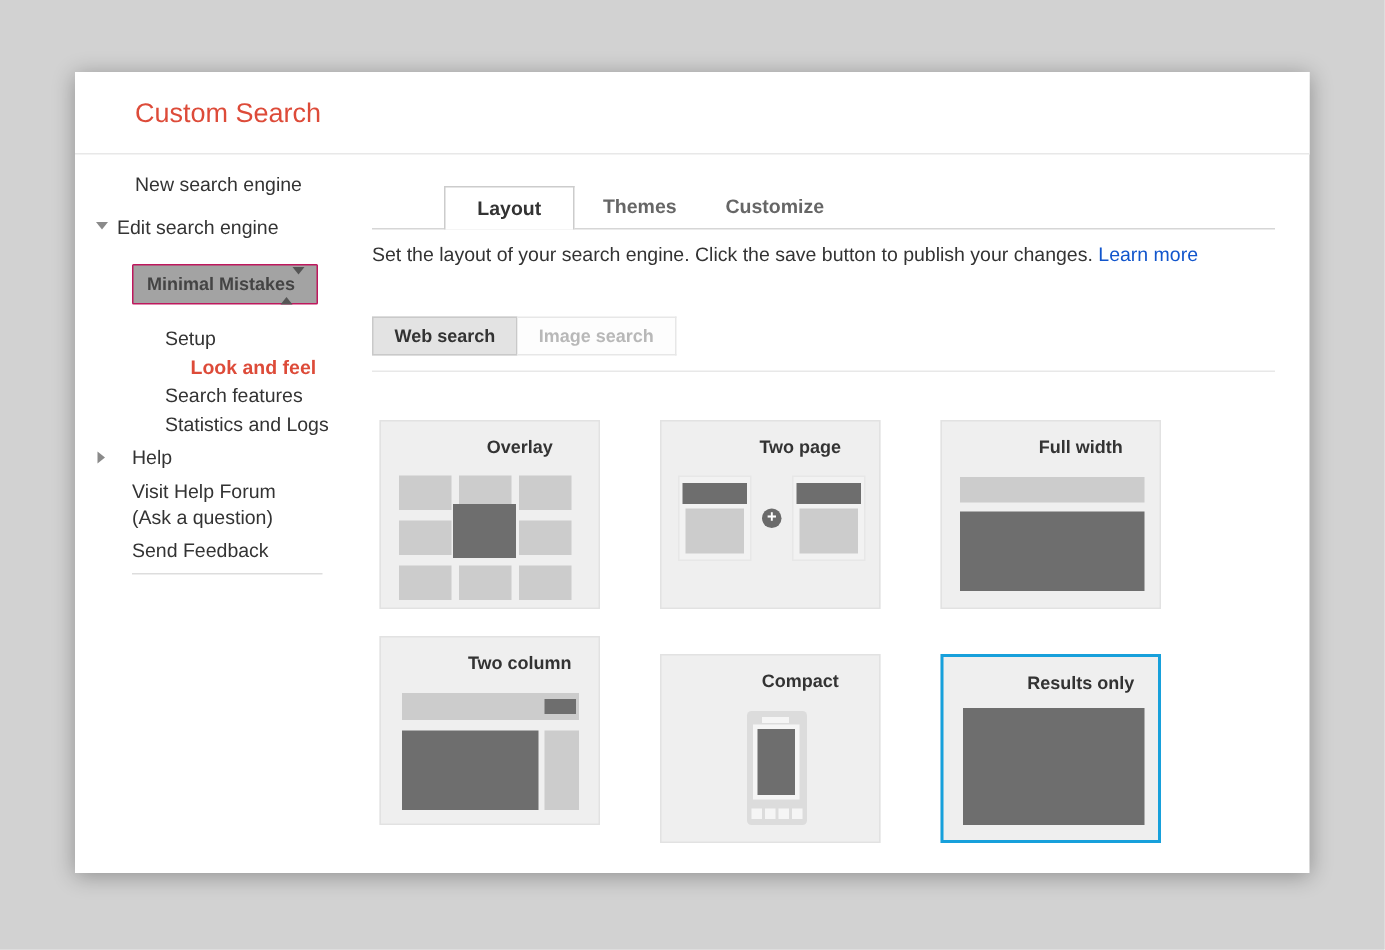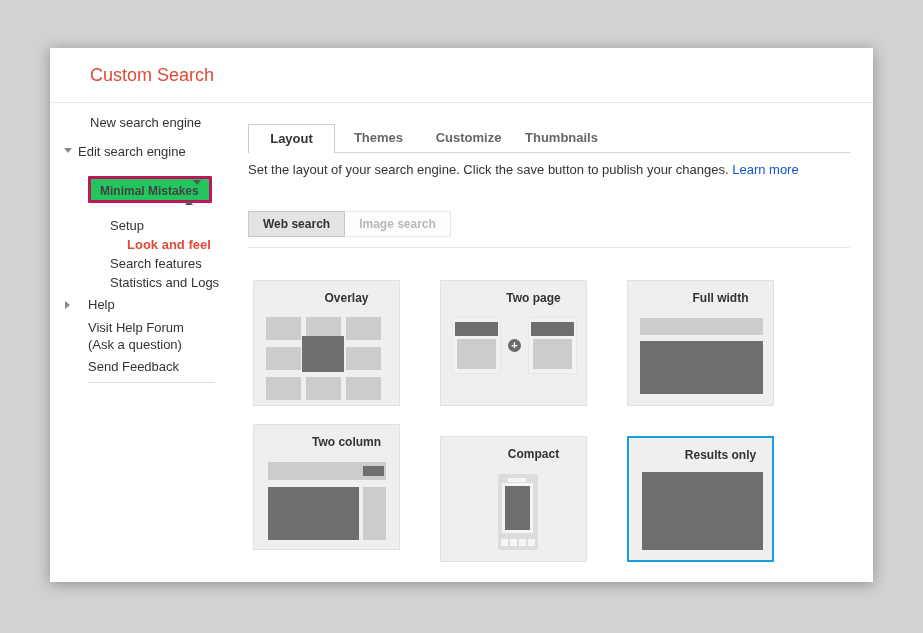--- a/index.html
+++ b/index.html
@@ -10,34 +10,34 @@
 
   
   .hdr { position:absolute; left:0; top:0; width:100%; height:55px; border-bottom:1px solid #e8e8e8; background:#fff; }
   .hdr-title { position:absolute; left:40px; top:0; line-height:55px; font-size:18px; color:var(--red,#dd4b39); }
 
   
   .side a, .side div { font-size:13px; color:#333; }
   .nav-link { position:absolute; cursor:pointer; white-space:nowrap; }
   .tri-down { position:absolute; width:0; height:0; border-left:4px solid transparent; border-right:4px solid transparent; border-top:5px solid #8a8a8a; }
   .tri-right { position:absolute; width:0; height:0; border-top:4px solid transparent; border-bottom:4px solid transparent; border-left:5px solid #8a8a8a; }
-  .engine-select { position:absolute; left:38px; top:128px; width:124px; height:27px; background:#22c55e;
-                   border:3px solid #be185d; border-radius:1px; cursor:pointer; }
+  .engine-select { position:absolute; left:38px; top:128px; width:124px; height:27px; background:#a3a3a3;
+                   border:1px solid #be185d; border-radius:1px; cursor:pointer; }
   .engine-select .val { position:absolute; left:9px; top:0; line-height:25px; font-size:12px; font-weight:bold; color:#444; }
   .spinner { position:absolute; right:8px; top:6px; }
   .spinner .up { width:0;height:0;border-left:4px solid transparent;border-right:4px solid transparent;border-bottom:5px solid #555; margin-bottom:3px;}
   .spinner .dn { width:0;height:0;border-left:4px solid transparent;border-right:4px solid transparent;border-top:5px solid #555;}
   .sub-item { position:absolute; left:60px; font-size:13px; color:#333; cursor:pointer; white-space:nowrap; }
   .sub-item.active { color:var(--red,#dd4b39); font-weight:bold;padding-left:17px; }
   .side-divider { position:absolute; left:38px; top:334px; width:127px; height:1px; background:#ddd; }
 
   
   .tabs { position:absolute; left:198px; top:76px; width:602px; height:29px; }
   .tabs .strip { position:absolute; left:0; bottom:0; width:100%; height:1px; background:#d6d6d6; }
-  .tab { position:absolute; top:0; height:29px; text-align:center; line-height:28px; font-size:13px; font-weight:bold; color:#666; cursor:pointer; }
+  .tab { position:absolute; top:0; height:29px; text-align:center; line-height:28px; font-size:13px; font-weight:bold; color:#666; cursor:pointer;margin-left:48px; }
   .tab.active { background:#fff; border:1px solid #ccc; border-bottom:none; color:#333; z-index:2; }
 
   .desc { position:absolute; left:198px; top:114px; font-size:13px; color:#333; }
   .desc .link { color:var(--link,#1155cc); cursor:pointer; }
 
   
   .modes { position:absolute; left:198px; top:163px; height:30px; display:flex; }
   .mode-btn { height:26px; line-height:24px; padding:0 14px; font-size:12px; font-weight:bold; text-align:center; cursor:pointer; }
   .mode-btn.active { background:#e3e3e3; border:1px solid #c9c9c9; color:#333; }
   .mode-btn.inactive { background:#fdfdfd; border:1px solid #e7e7e7; border-left:none; color:#b8b8b8; }
@@ -94,21 +94,20 @@
     <div class="side-divider"></div>
   </div>
 
   <div>
 
     <div class="tabs">
       <div class="strip"></div>
       <div class="tab active" style="left:0; width:87px;">Layout</div>
       <div class="tab" style="left:174px; width:93px;">Customize</div>
       <div class="tab" style="left:87px; width:87px;">Themes</div>
-      <div class="tab" style="left:267px; width:93px;">Thumbnails</div>
     </div>
 
     <div class="desc">
       <span>Set the layout of your search engine. Click the save button to publish your changes.</span>
       <span class="link">Learn more</span>
     </div>
 
     <div class="modes">
       <div class="mode-btn active">Web search</div>
       <div class="mode-btn inactive">Image search</div>

